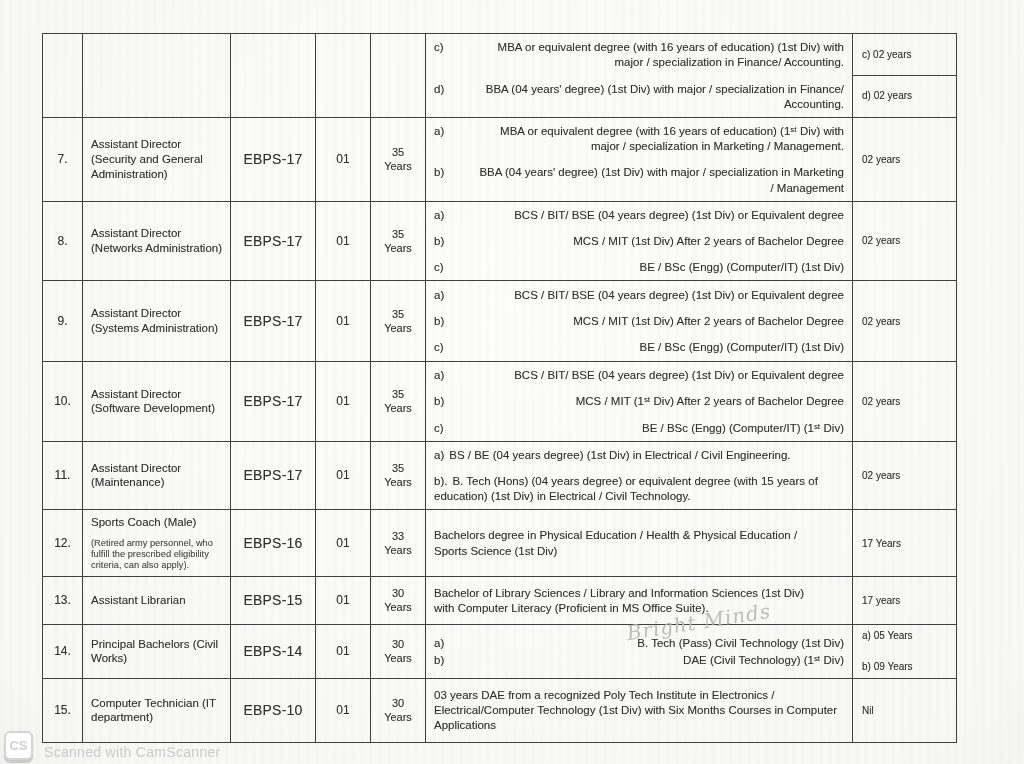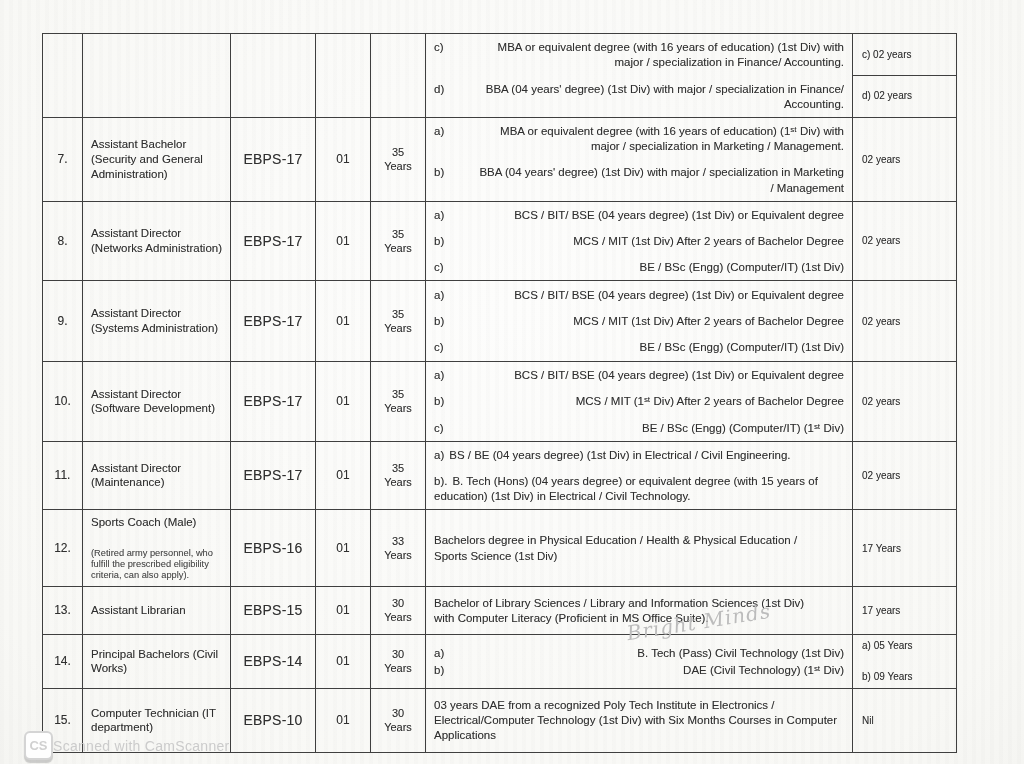--- a/index.html
+++ b/index.html
@@ -18,21 +18,21 @@
     border-collapse:collapse;table-layout:fixed;
     text-shadow:0 0 0.6px rgba(70,70,70,0.35);
   }
   table.jobs td{
     border:1.5px solid #3f3f3f;
     vertical-align:middle;
     overflow:hidden;
   }
   td.sno{text-align:center;font-size:12px;color:#2f2f2f;}
   td.position{padding:5px 4px 5px 8px;font-size:11.5px;line-height:1.28;color:#2f2f2f;vertical-align:middle;}
-  .pos-note{font-size:9.3px;line-height:1.18;margin-top:18px;color:#4a4a4a;}
+  .pos-note{font-size:9.3px;line-height:1.18;margin-top:8px;color:#4a4a4a;}
   td.scale{text-align:center;font-size:14px;letter-spacing:0.2px;color:#2f2f2f;}
   td.posts{text-align:center;font-size:12px;color:#2f2f2f;}
   td.age{text-align:center;font-size:11px;line-height:1.3;color:#2f2f2f;}
   .age-wrap{display:inline-block;width:40px;}
   td.qual{padding:6px 8px 5px 8px;font-size:11.5px;line-height:1.32;vertical-align:top;color:#2f2f2f;}
   .qitem + .qitem{margin-top:11px;}
   .tight .qitem + .qitem{margin-top:2px;}
   .qitem.hang{display:flex;}
   .qitem.hang .qlabel{flex:0 0 23px;}
   .qitem.hang .qtext{flex:1;text-align:right;}
@@ -42,21 +42,21 @@
   td.exp.divided{padding:0;vertical-align:top;}
   .exp-sub{height:40.5px;display:flex;align-items:center;padding-left:9px;}
   .exp-sub:first-child{border-bottom:1.5px solid #3f3f3f;}
   .exp-line + .exp-line{margin-top:18px;}
   .watermark{
     position:absolute;left:626px;top:610px;
     font-family:"DejaVu Serif",serif;font-style:italic;
     font-size:20px;letter-spacing:1px;color:#bcbcbc;
     transform:rotate(-9deg);white-space:nowrap;
   }
-  .scanner-bar{position:absolute;left:24px;top:731px;display:flex;align-items:center;}
+  .scanner-bar{position:absolute;left:4px;top:731px;display:flex;align-items:flex-end;gap:11px;}
   .cs-badge{
     width:25px;height:25px;border:2px solid #d4d4d4;border-radius:6px;
     background:#fefefe;color:#d0d0d0;font-weight:bold;font-size:13px;
     display:flex;align-items:center;justify-content:center;
     box-shadow:0 3px 1px rgba(140,140,140,0.4);
   }
   .scanner-caption{font-size:14px;color:#cbcbcb;letter-spacing:0.3px;}
 </style>
 </head>
 <body>
@@ -95,21 +95,21 @@
             </div>
           </td>
           <td class="exp divided">
             <div class="exp-sub">c) 02 years</div>
             <div class="exp-sub">d) 02 years</div>
           </td>
         </tr>
         <tr style="height: 81px;">
           <td class="sno">7.</td>
           <td class="position">
-            <div class="pos-title">Assistant Bachelor (Security and General Administration)</div>
+            <div class="pos-title">Assistant Director (Security and General Administration)</div>
           </td>
           <td class="scale">EBPS-17</td>
           <td class="posts">01</td>
           <td class="age"><span class="age-wrap">35 Years</span></td>
           <td class="qual">
             <div class="qitem hang">
               <span class="qlabel">a)</span>
               <span class="qtext">MBA or equivalent degree (with 16 years of education) (1ˢᵗ Div) with
 major / specialization in Marketing / Management.</span>
             </div>

